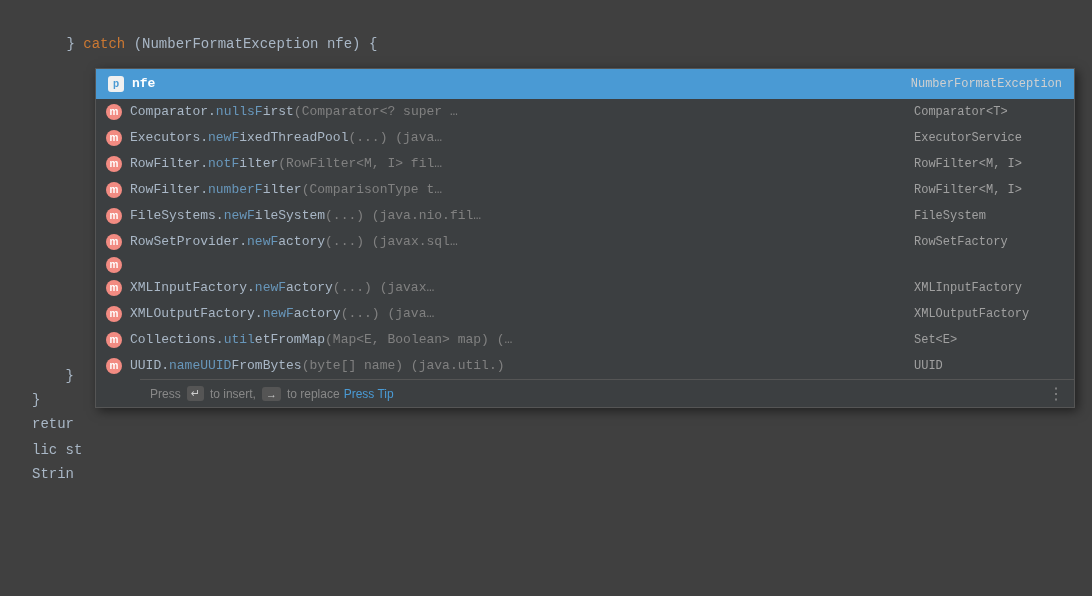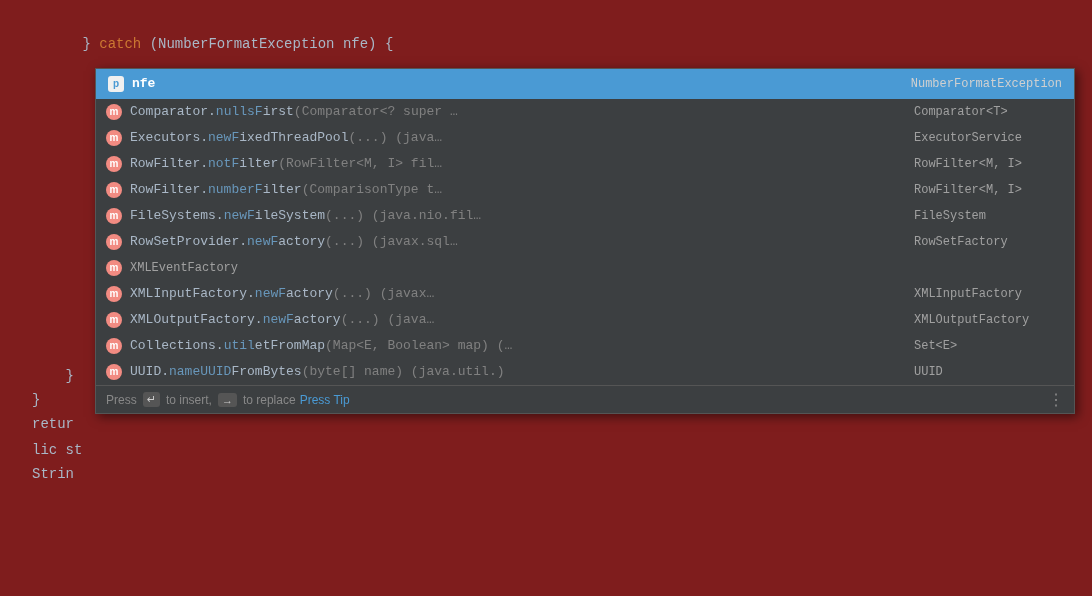--- a/index.html
+++ b/index.html
@@ -10,22 +10,22 @@
       font-family: 'Courier New', Courier, monospace;
       font-size: 14px;
       background: #2b2b2b;
       color: #a9b7c6;
     }
 
     .editor-container {
       width: 100%;
       height: 100%;
       position: relative;
-      background: #7f1d1d;
-      padding: 10px 16px;
+      background: #404040;
+      padding: 10px 0;
     }
 
     .code-line {
       display: flex;
       align-items: center;
       padding: 1px 16px;
       line-height: 22px;
       white-space: pre;
     }
 
@@ -139,20 +139,21 @@
     .ac-footer {
       background: #3c3f41;
       border-top: 1px solid #555;
       padding: 4px 10px;
       display: flex;
       align-items: center;
       justify-content: space-between;
       font-size: 12px;
       color: #888;
       font-family: sans-serif;
+      margin-left: 44px;
     }
 
     .ac-footer-left {
       display: flex;
       align-items: center;
       gap: 4px;
     }
 
     .kbd {
       display: inline-flex;
@@ -256,21 +257,20 @@
       <div class="ac-item">
         <span class="ac-item-icon icon-m">m</span>
         <span class="ac-item-text">
           <span class="code-white">RowSetProvider.</span><span class="highlight-match">newF</span><span class="code-white">actory</span><span class="code-gray">(...) (javax.sql…</span>
         </span>
         <span class="ac-item-return">RowSetFactory</span>
       </div>
 
       <div class="ac-item">
         <span class="ac-item-icon icon-m">m</span>
-        <span class="ac-item-return">XMLEventFactory</span>
       </div>
 
       <div class="ac-item">
         <span class="ac-item-icon icon-m">m</span>
         <span class="ac-item-text">
           <span class="code-white">XMLInputFactory.</span><span class="highlight-match">newF</span><span class="code-white">actory</span><span class="code-gray">(...) (javax…</span>
         </span>
         <span class="ac-item-return">XMLInputFactory</span>
       </div>
 

